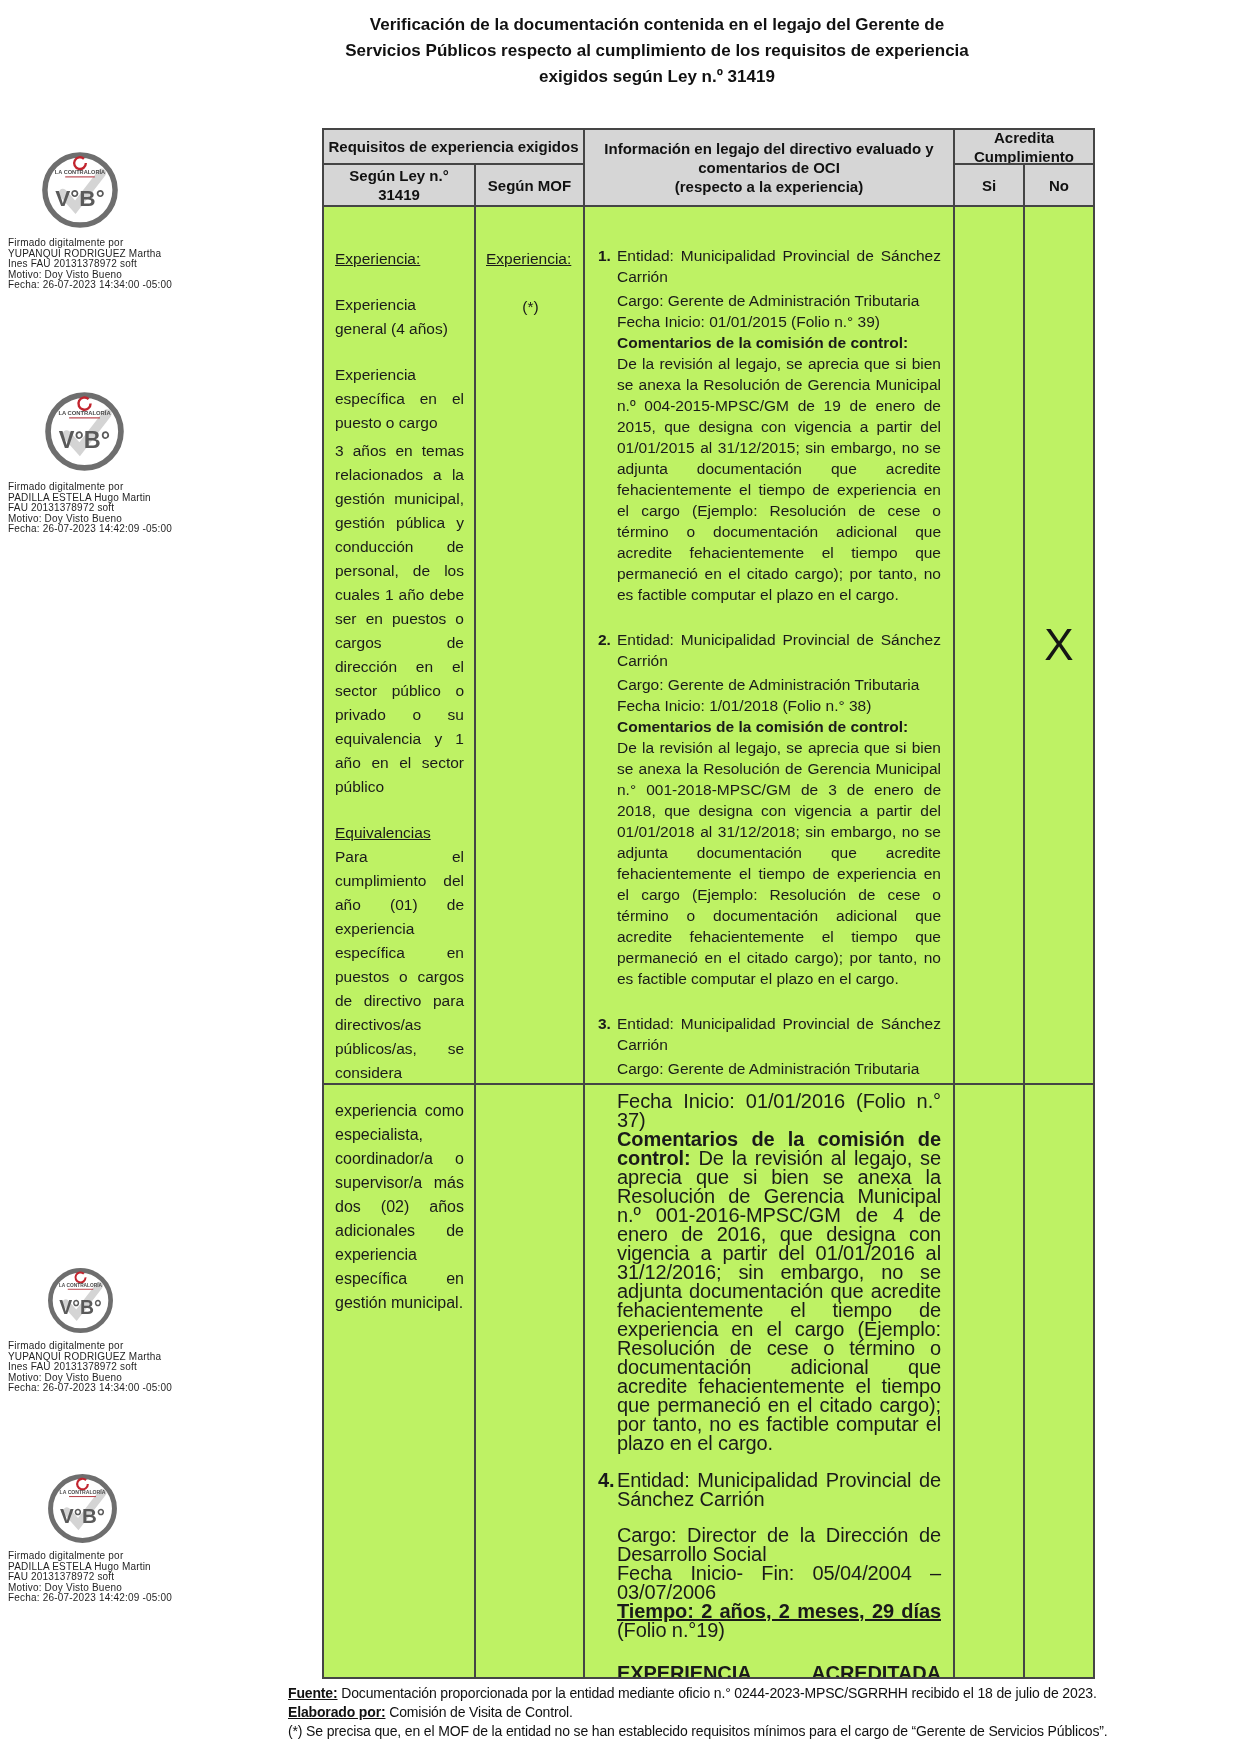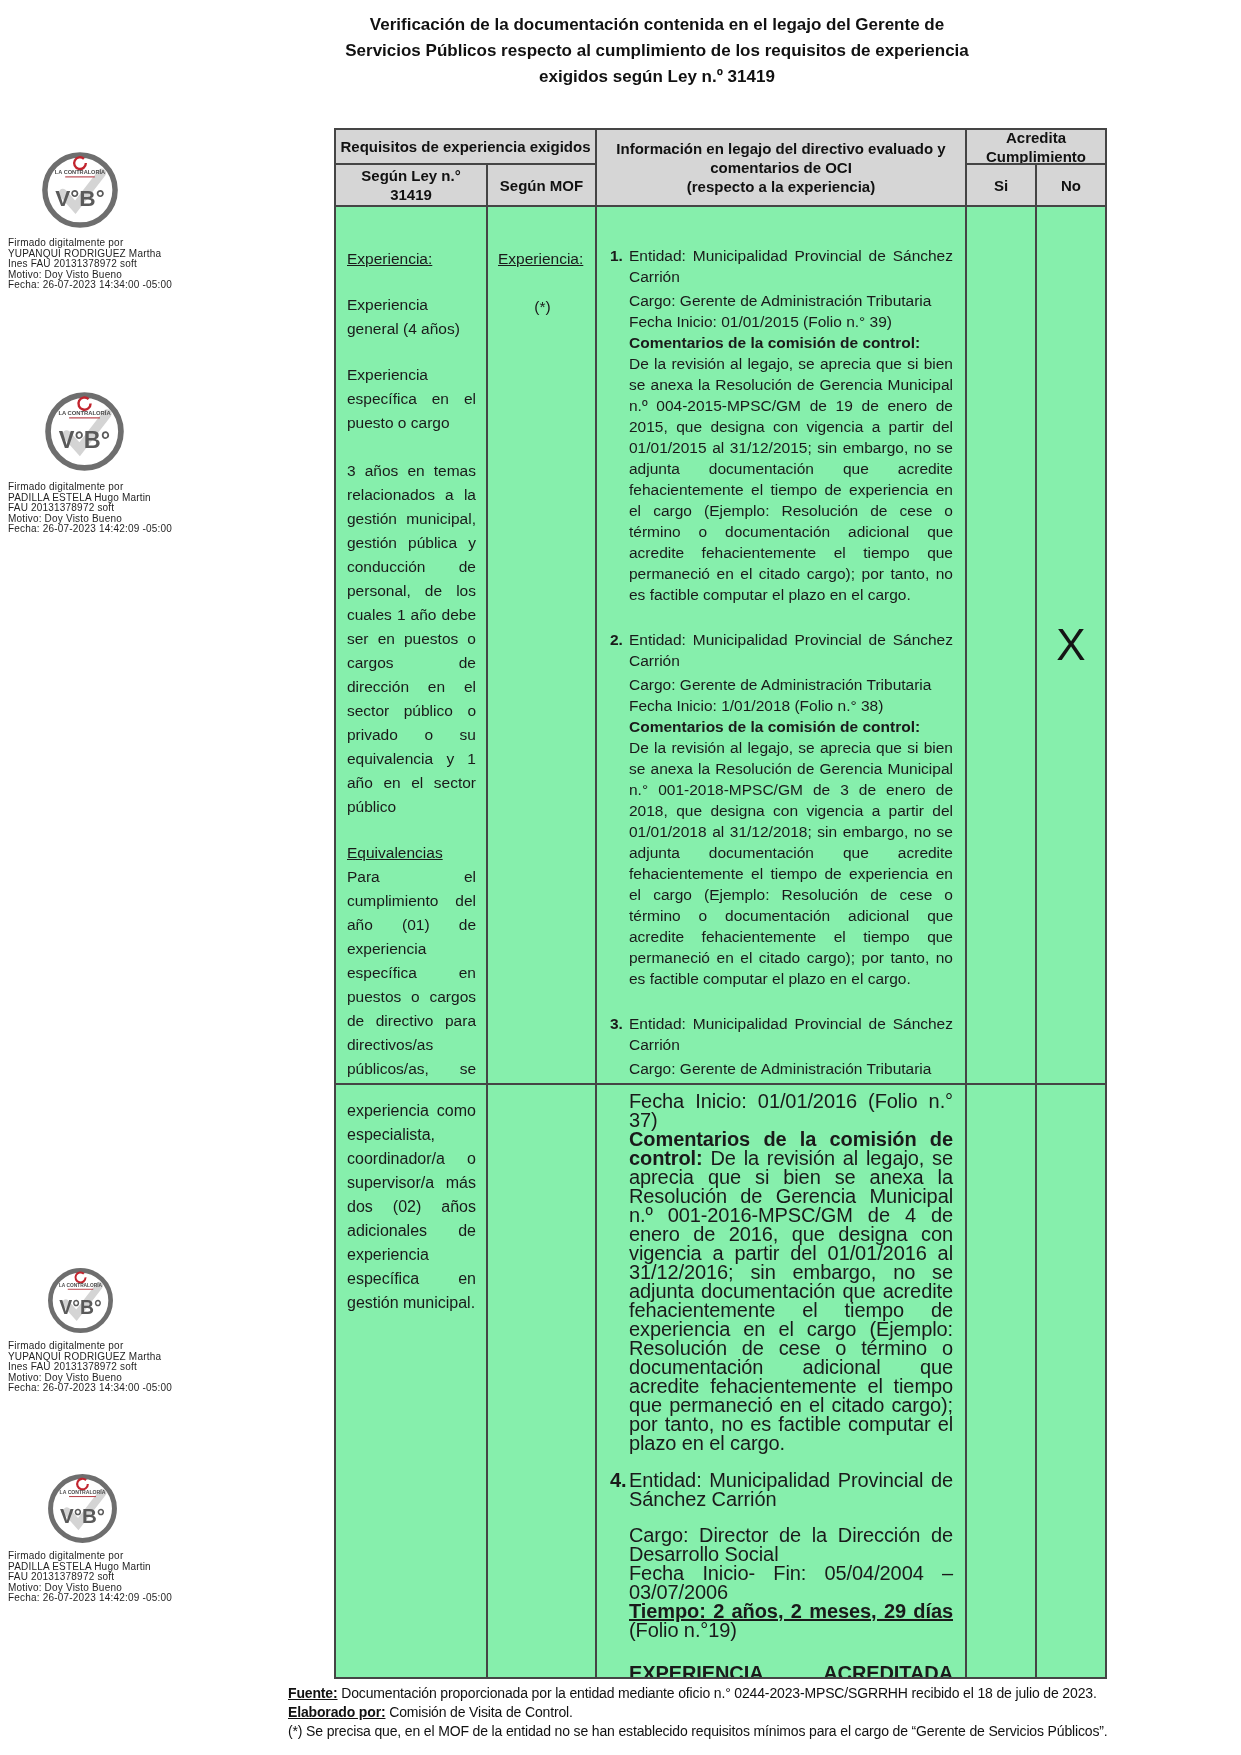--- a/index.html
+++ b/index.html
@@ -2,30 +2,30 @@
 <html style="--red: #ee0000; --hdbg: #d6d6d6; --border: #454545;"><head>
 <meta charset="utf-8">
 <style>
   html,body{margin:0;padding:0;background:#fff;}
   .page{position:relative;width:1241px;height:1755px;background:#fff;overflow:hidden;
         font-family:"Liberation Sans",sans-serif;color:#1a1a1a;}
   
   .title{position:absolute;left:288px;top:12px;width:738px;text-align:center;
          font-weight:bold;font-size:17px;line-height:26px;color:#111;}
   
-  .tbl{position:absolute;left:334px;top:128px;display:grid;
+  .tbl{position:absolute;left:322px;top:128px;display:grid;
        grid-template-columns:152px 109px 370px 70px 70px;
        grid-template-rows:35px 42px 878px 594px;
        border-top:2px solid var(--border);border-left:2px solid var(--border);}
   .cell{border-right:2px solid var(--border);border-bottom:2px solid var(--border);
         box-sizing:border-box;overflow:hidden;}
   .hd{background:var(--hdbg);font-weight:bold;font-size:15px;line-height:19px;
       display:flex;flex-direction:column;align-items:center;justify-content:center;
       text-align:center;padding:2px 3px;color:#111;}
-  .body{background:#86efac;}
+  .body{background:#bef264;}
   .col1{padding:40px 10px 8px 11px;font-size:15.5px;line-height:24px;text-align:justify;}
   .col1b{padding:14px 10px 8px 11px;font-size:16px;line-height:24px;text-align:justify;}
   .col2{padding:40px 8px 8px 10px;font-size:15.5px;line-height:24px;}
   .col3{padding:38px 12px 8px 13px;font-size:15.5px;line-height:21px;text-align:justify;}
   .col3b{padding:7px 12px 6px 13px;font-size:20px;line-height:19px;text-align:justify;
          letter-spacing:-0.1px;}
   .xcell{display:flex;align-items:center;justify-content:center;}
   .xmark{font-size:44px;font-weight:400;color:#151515;}
   .para{margin:0;}
   .para.hang{position:relative;padding-left:19px;}
@@ -138,21 +138,21 @@
       <div>Si</div>
     </div>
     <div class="cell hd" style="grid-area:2/5/3/6">
       <div>No</div>
     </div>
 
     <div class="cell body col1" style="grid-area:3/1/4/2">
         <div class="para"><span class="u">Experiencia:</span></div>
         <div class="para" style="margin-top: 22px;"><span>Experiencia general (4 años)</span></div>
         <div class="para" style="margin-top: 22px;"><span>Experiencia específica en el puesto o cargo</span></div>
-        <div class="para" style="margin-top: 24px;"><span>3 años en temas relacionados a la gestión municipal, gestión pública y conducción de personal, de los cuales 1 año debe ser en puestos o cargos de dirección en el sector público o privado o su equivalencia y 1 año en el sector público</span></div>
+        <div class="para" style="margin-top: 4px;"><span>3 años en temas relacionados a la gestión municipal, gestión pública y conducción de personal, de los cuales 1 año debe ser en puestos o cargos de dirección en el sector público o privado o su equivalencia y 1 año en el sector público</span></div>
         <div class="para" style="margin-top: 22px;"><span class="u">Equivalencias</span></div>
         <div class="para"><span>Para el cumplimiento del año (01) de experiencia específica en puestos o cargos de directivo para directivos/as públicos/as, se considera equivalente la</span></div>
       </div>
     <div class="cell body col2" style="grid-area:3/2/4/3">
         <div class="para"><span class="u">Experiencia:</span></div>
         <div class="para center" style="margin-top: 24px;"><span>(*)</span></div>
       </div>
     <div class="cell body col3" style="grid-area:3/3/4/4">
         <div class="para hang"><span class="num">1.</span><span>Entidad: Municipalidad Provincial de Sánchez Carrión</span></div>
         <div class="para ind" style="margin-top: 3px;"><span>Cargo: Gerente de Administración Tributaria</span></div>

